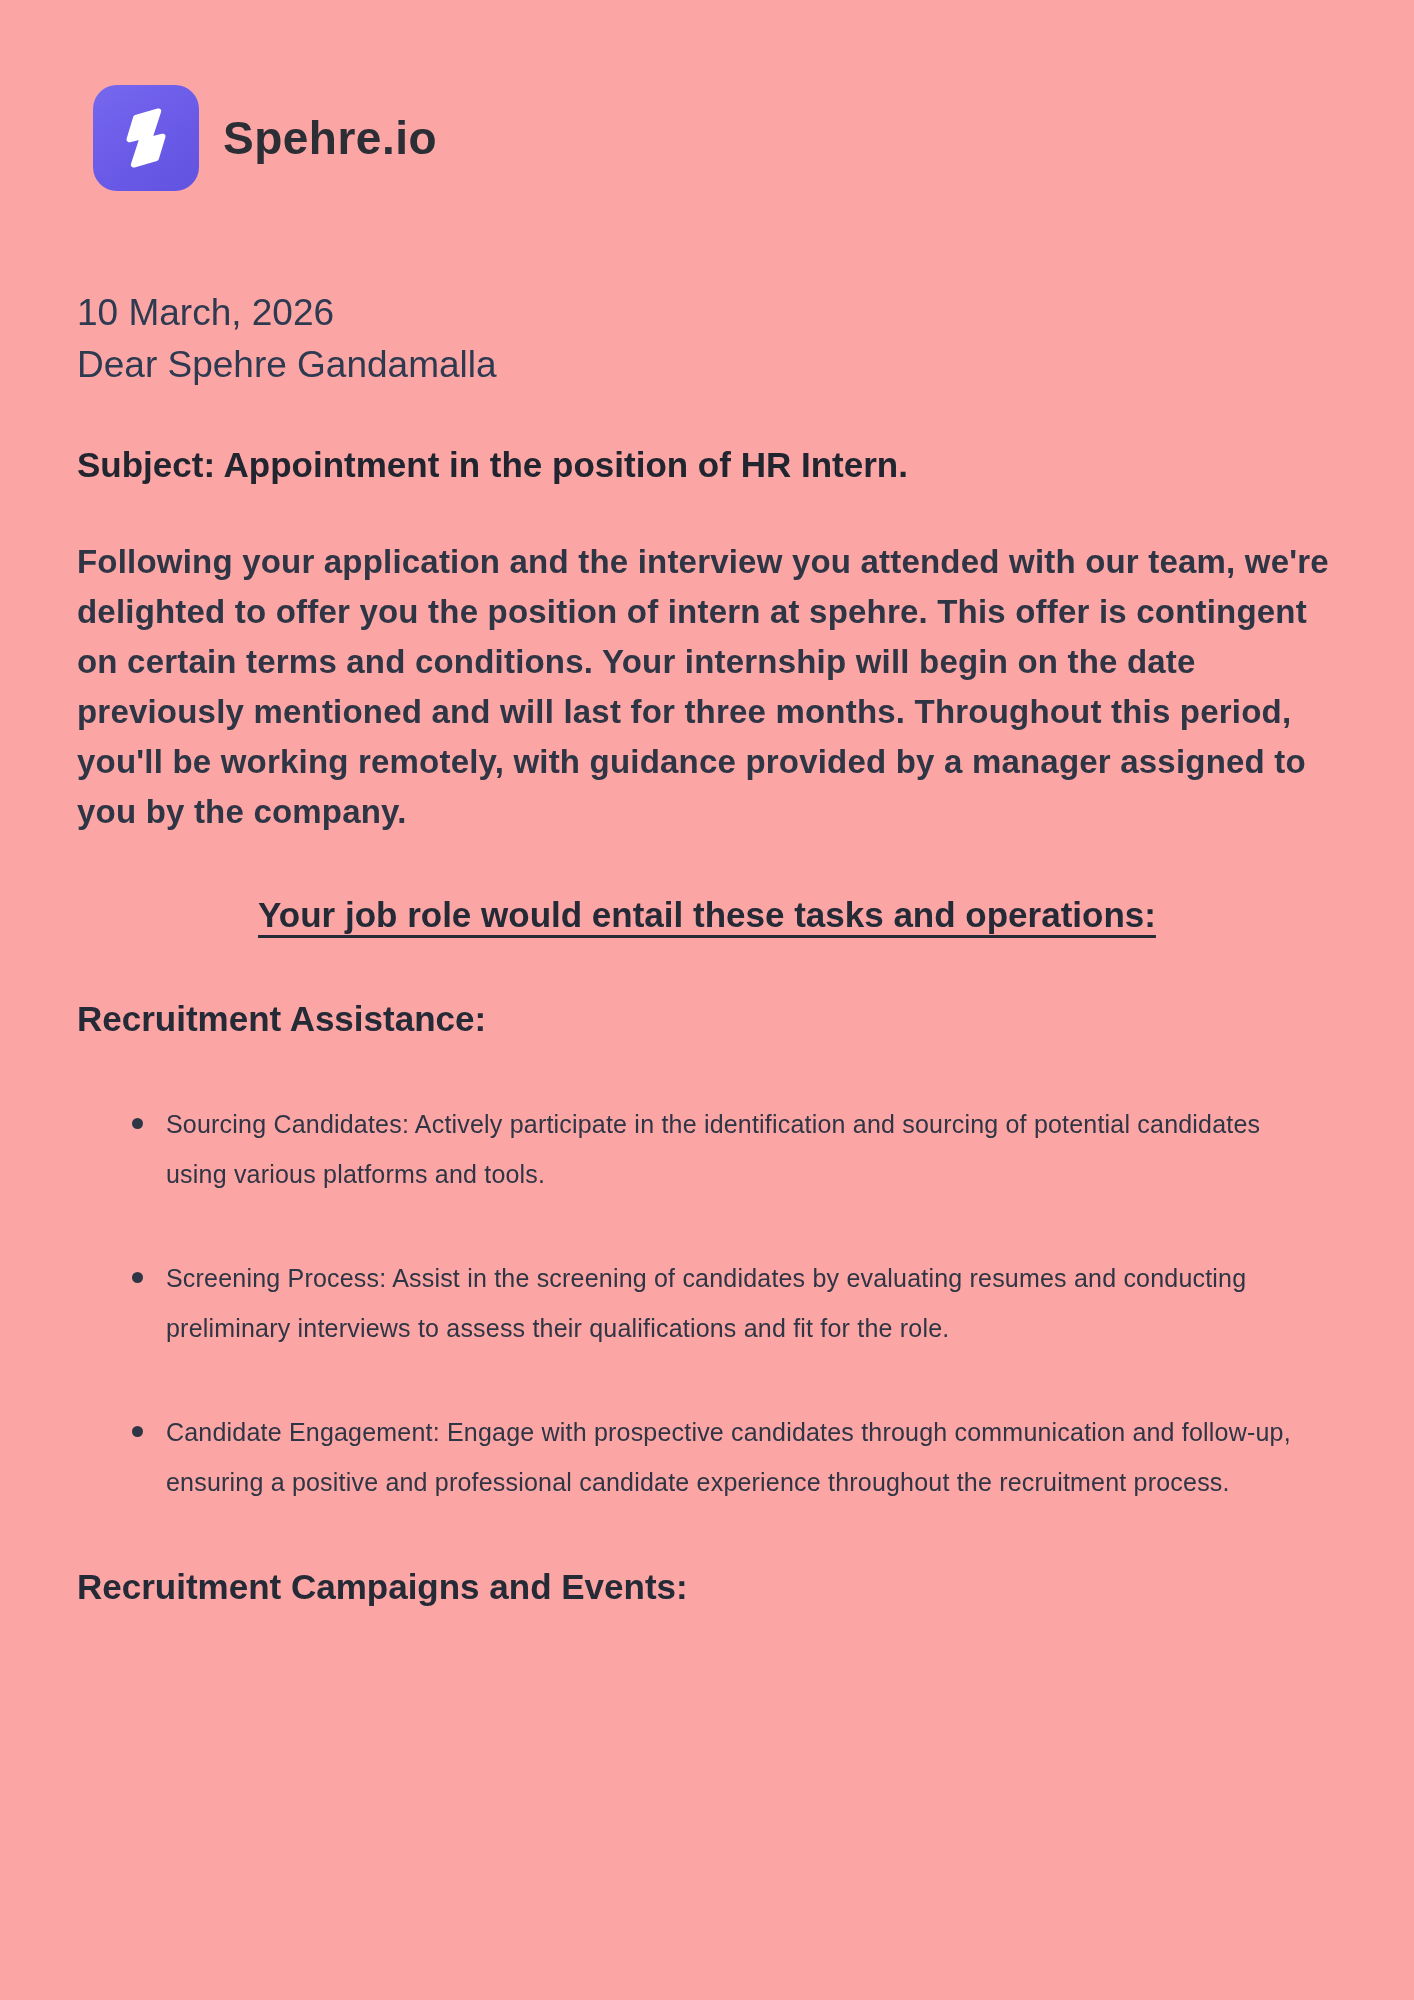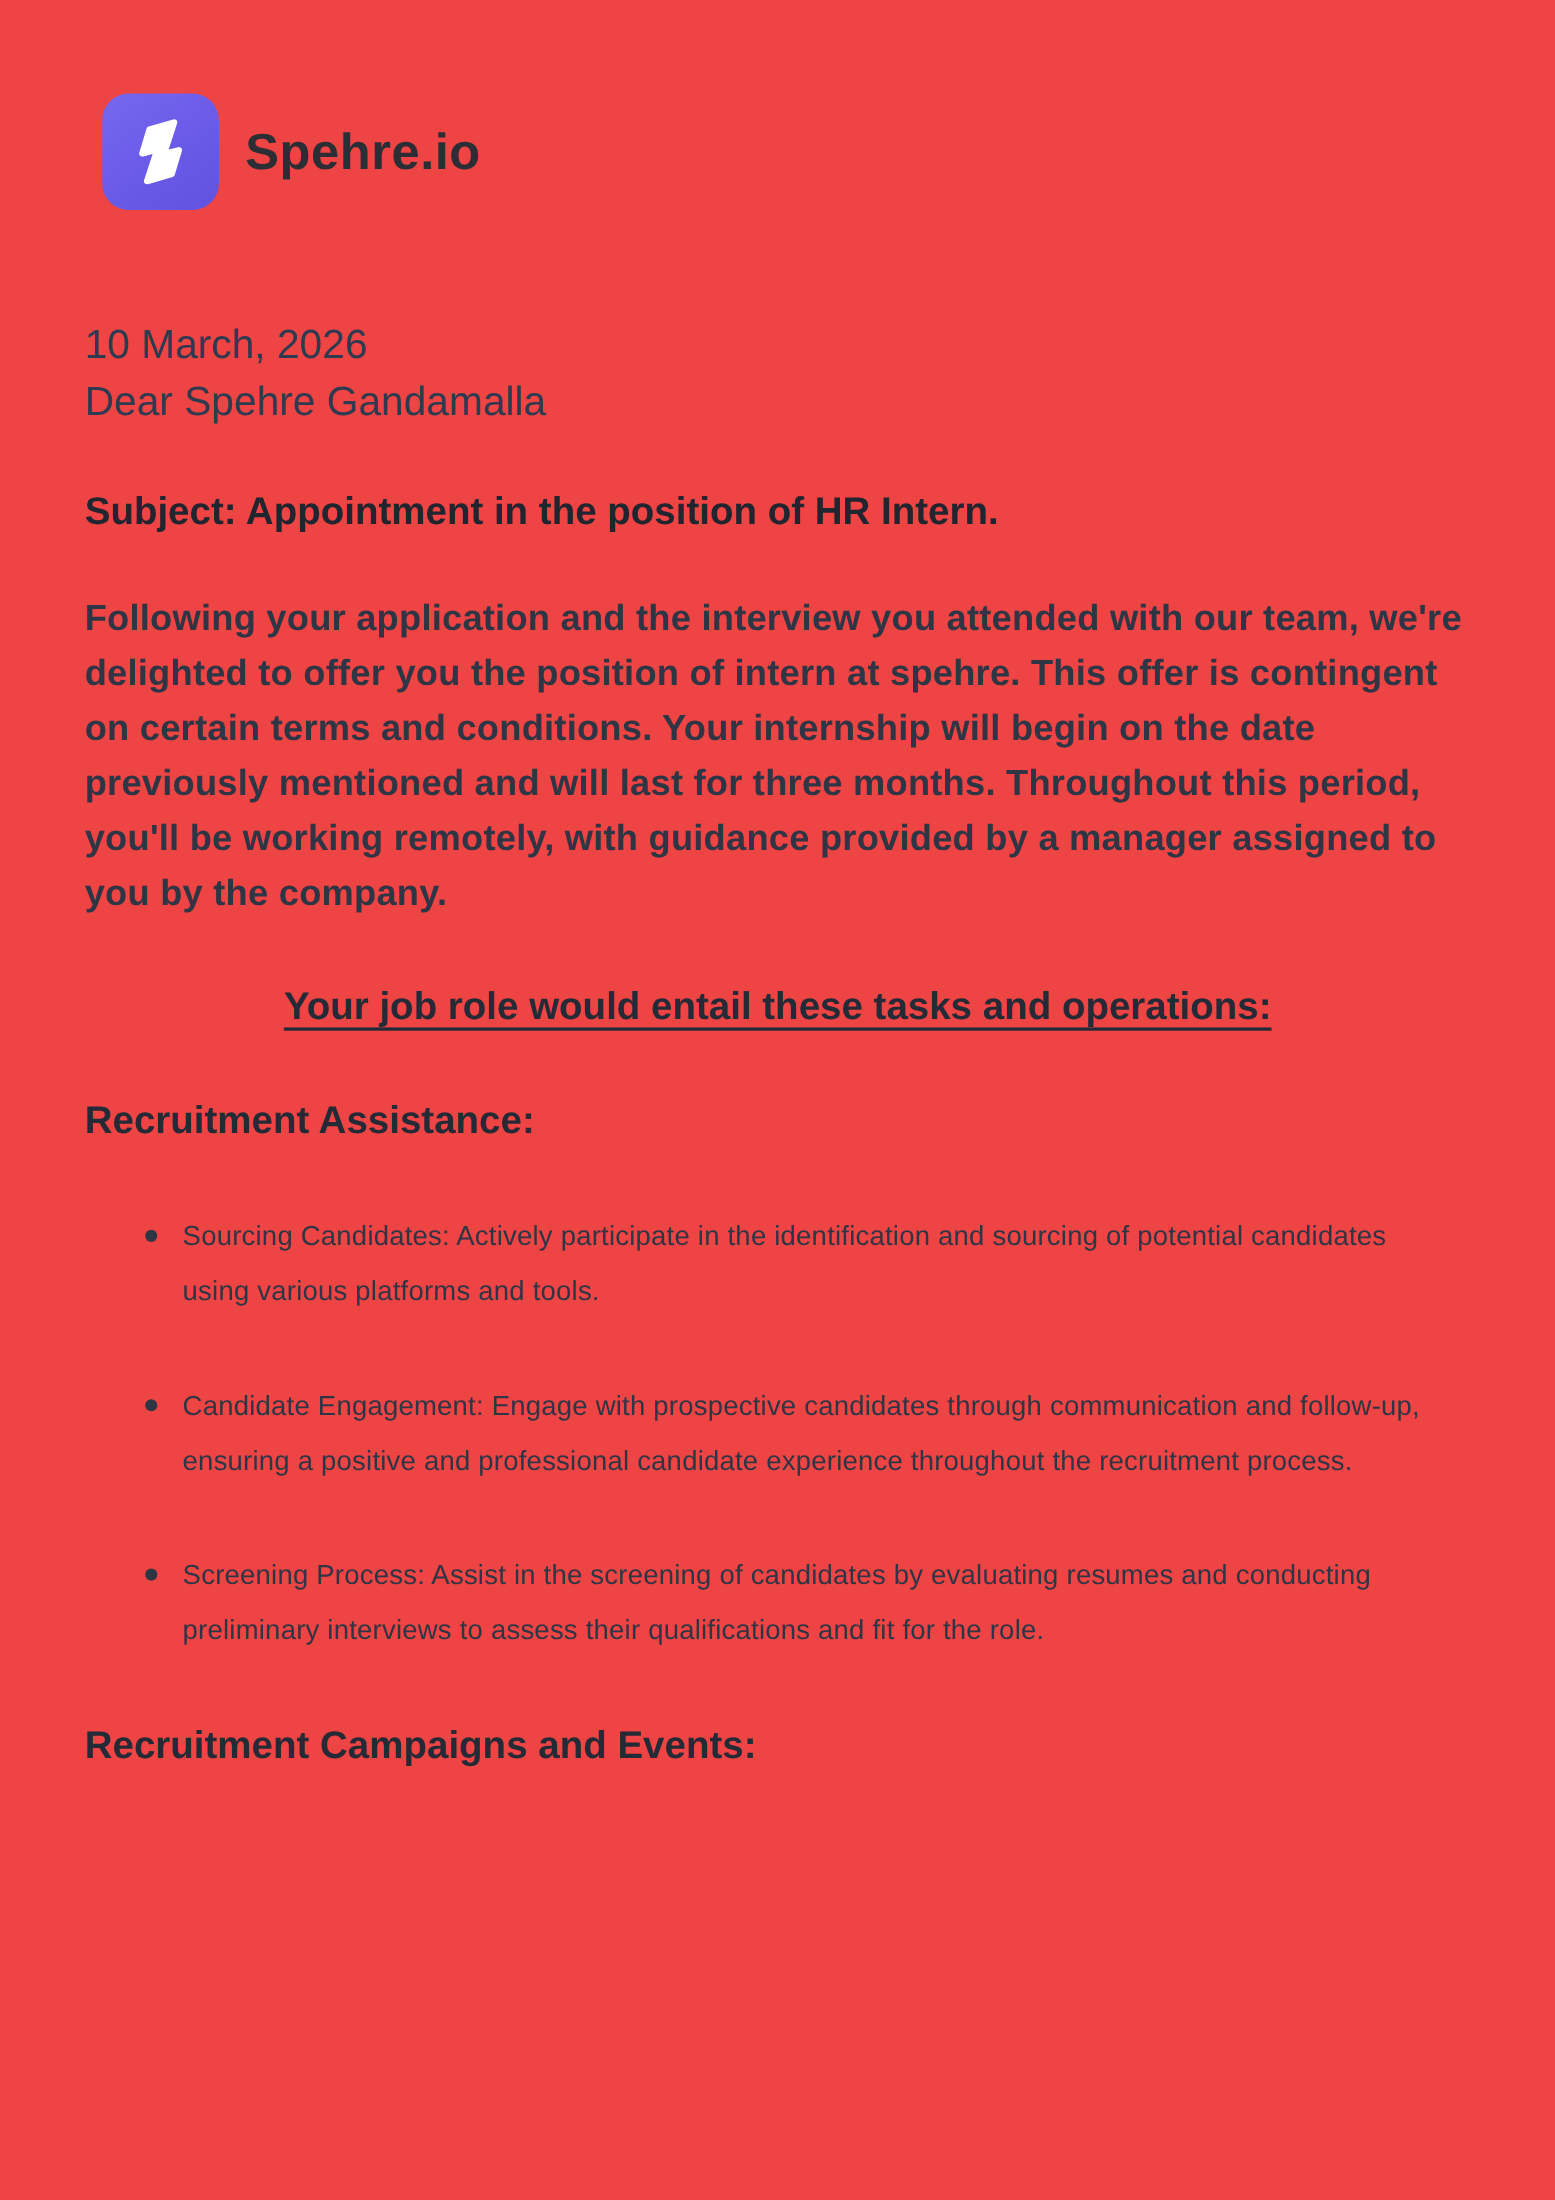--- a/index.html
+++ b/index.html
@@ -5,21 +5,21 @@
   html, body {
     margin: 0;
     padding: 0;
     background: #ffffff;
   }
   .page {
     position: relative;
     width: 1414px;
     height: 2000px;
     margin: 0 auto;
-    background: #ef4444;
+    background: #fca5a5;
     box-sizing: border-box;
     padding: 85px 77px 0 77px;
     font-family: "Liberation Sans", sans-serif;
     overflow: hidden;
   }
 
   
   .logo-row {
     display: flex;
     align-items: center;
@@ -140,23 +140,23 @@
 
   <div class="section-heading">Recruitment Assistance:</div>
 
   <ul class="bullet-list">
     <li>
       <span class="bullet-dot"></span>
       <span>Sourcing Candidates: Actively participate in the identification and sourcing of potential candidates using various platforms and tools.</span>
     </li>
     <li>
       <span class="bullet-dot"></span>
-      <span>Candidate Engagement: Engage with prospective candidates through communication and follow-up, ensuring a positive and professional candidate experience throughout the recruitment process.</span>
+      <span>Screening Process: Assist in the screening of candidates by evaluating resumes and conducting preliminary interviews to assess their qualifications and fit for the role.</span>
     </li>
     <li>
       <span class="bullet-dot"></span>
-      <span>Screening Process: Assist in the screening of candidates by evaluating resumes and conducting preliminary interviews to assess their qualifications and fit for the role.</span>
+      <span>Candidate Engagement: Engage with prospective candidates through communication and follow-up, ensuring a positive and professional candidate experience throughout the recruitment process.</span>
     </li>
   </ul>
 
   <div class="section-heading">Recruitment Campaigns and Events:</div>
 
 </div>
 
 </body></html>

